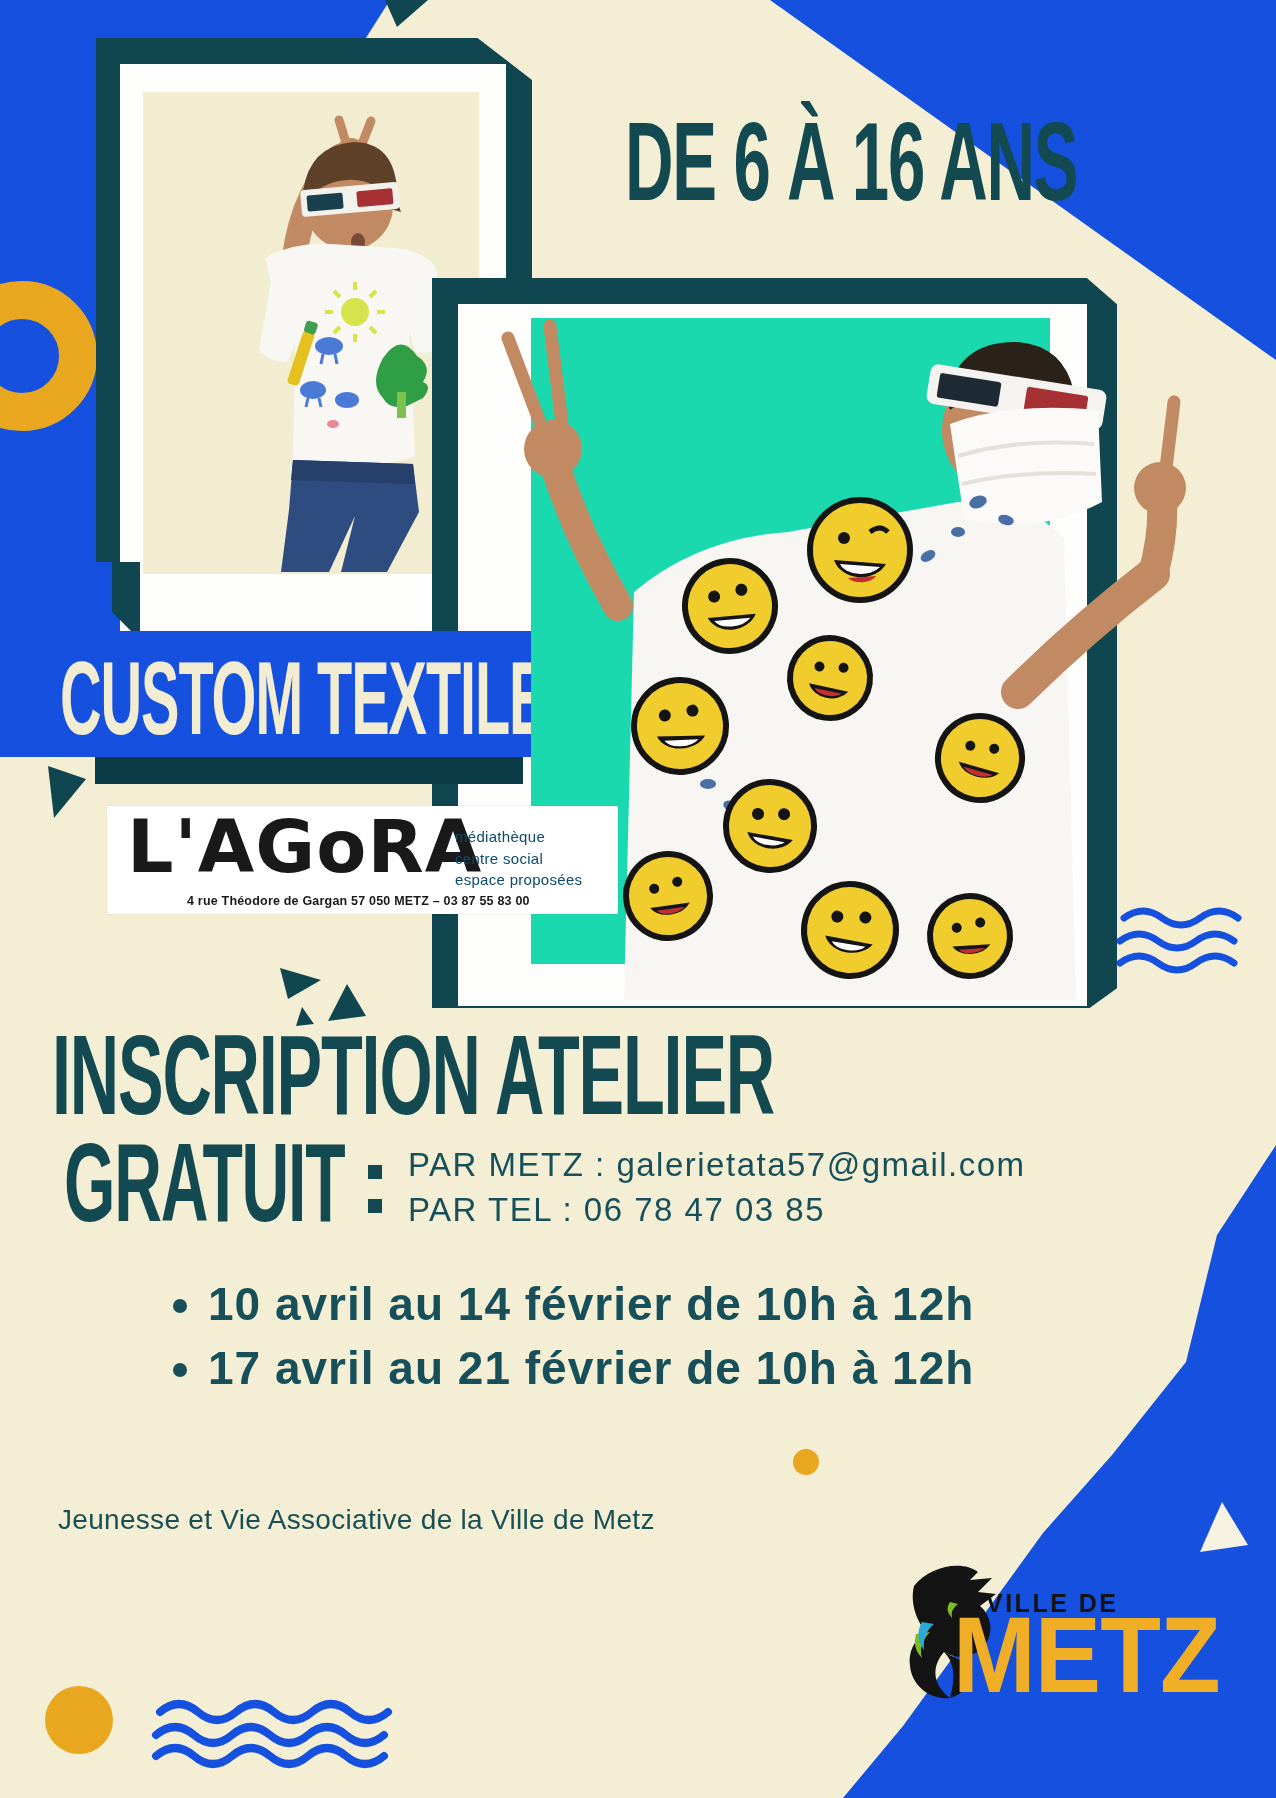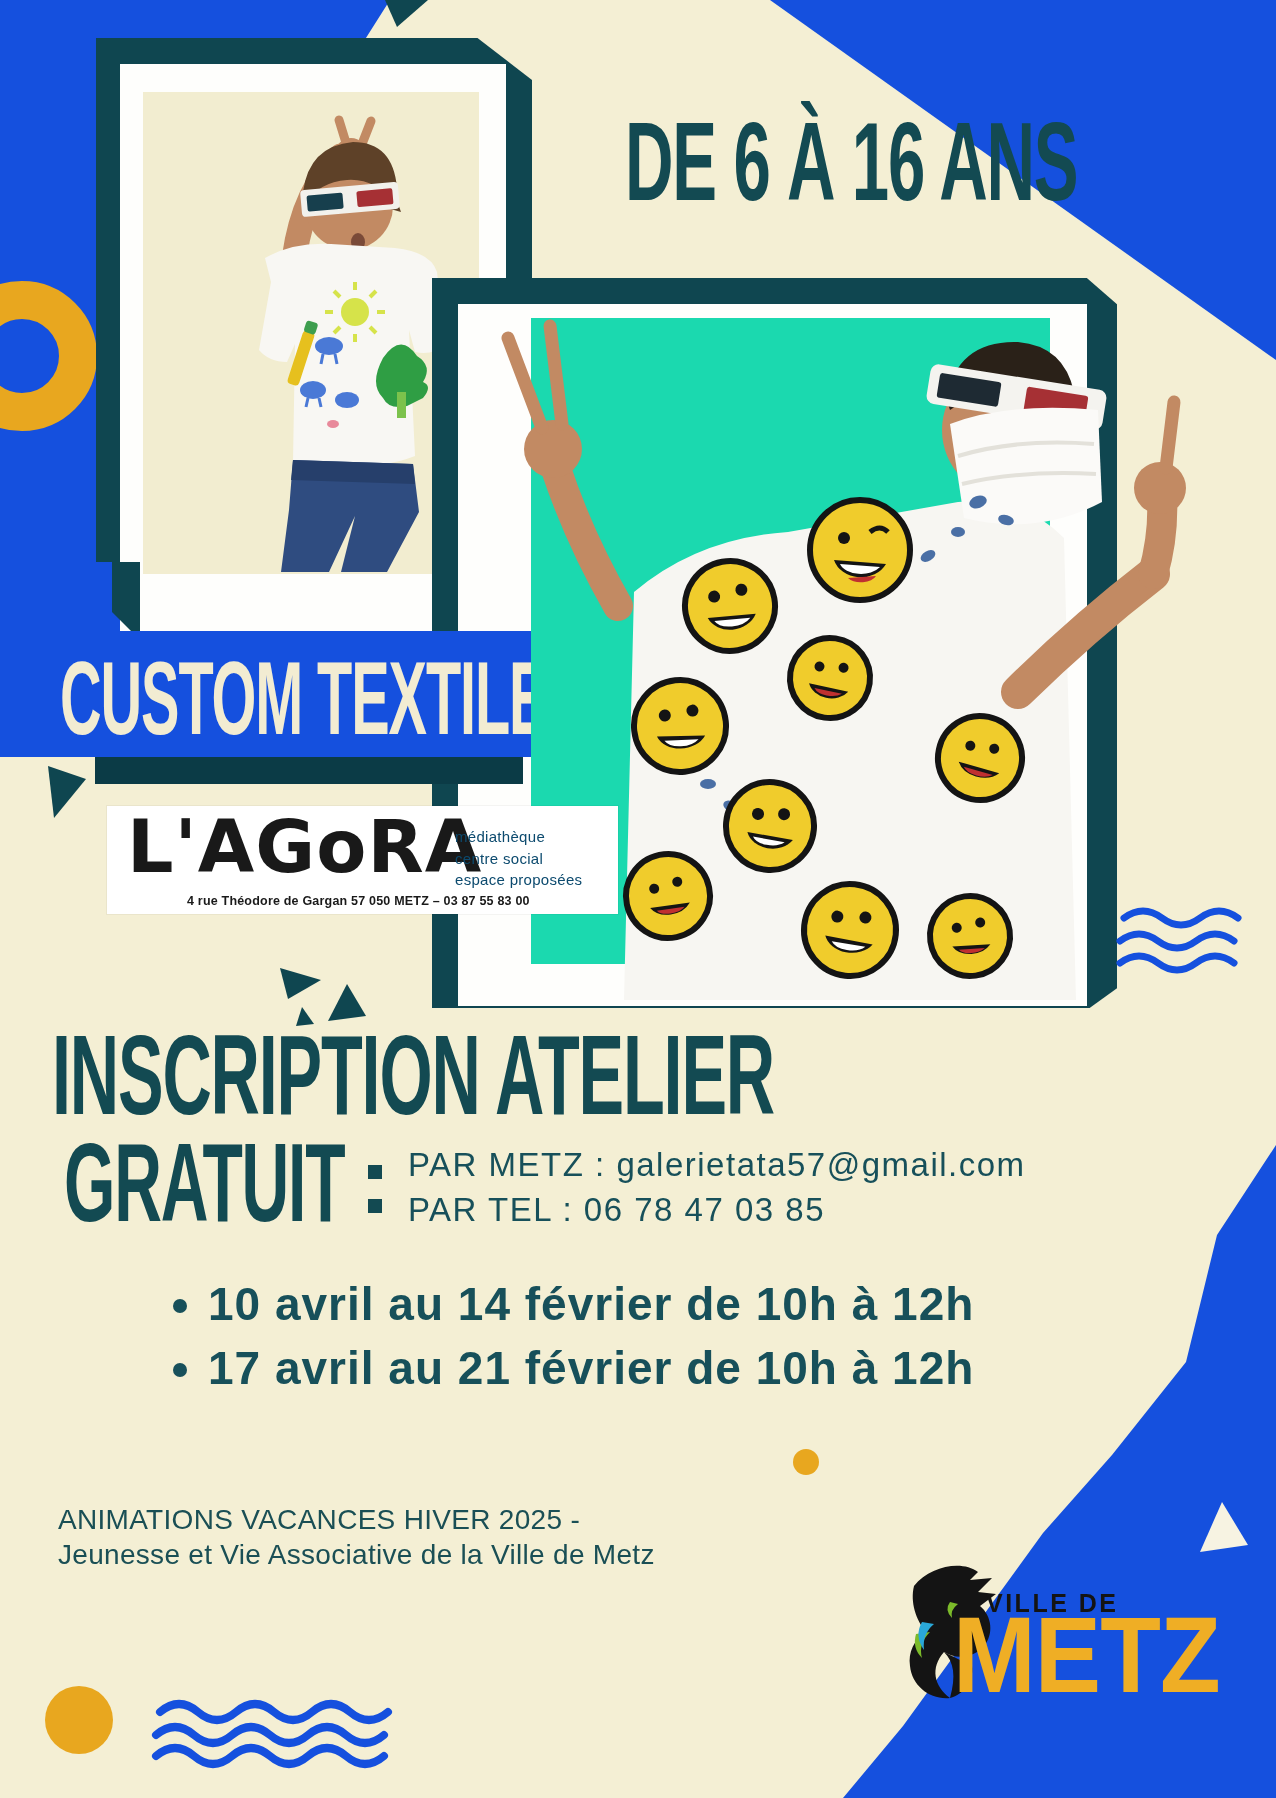--- a/index.html
+++ b/index.html
@@ -280,17 +280,16 @@
 
   <div class="contact-line" style="left:408px;top:1146px;z-index:6">PAR METZ : galerietata57@gmail.com</div>
   <div class="contact-line" style="left:408px;top:1191px;z-index:6">PAR TEL : 06 78 47 03 85</div>
 
   <ul class="sessions" style="z-index:6">
     <li>10 avril au 14 février de 10h à 12h</li>
     <li>17 avril au 21 février de 10h à 12h</li>
   </ul>
 
   <div class="footer-text" style="z-index:6">
-    <div>ANIMATIONS VACANCES HIVER 2025 -</div>
     <div>Jeunesse et Vie Associative de la Ville de Metz</div>
   </div>
 
 </div>
 
 </body></html>

